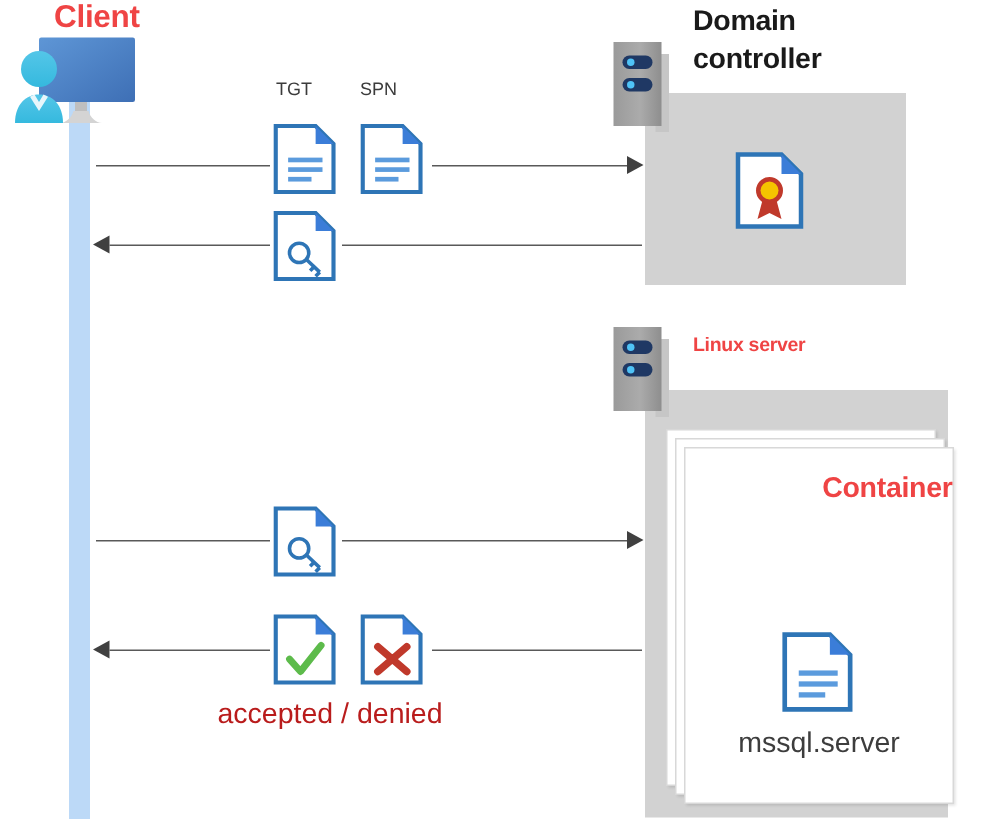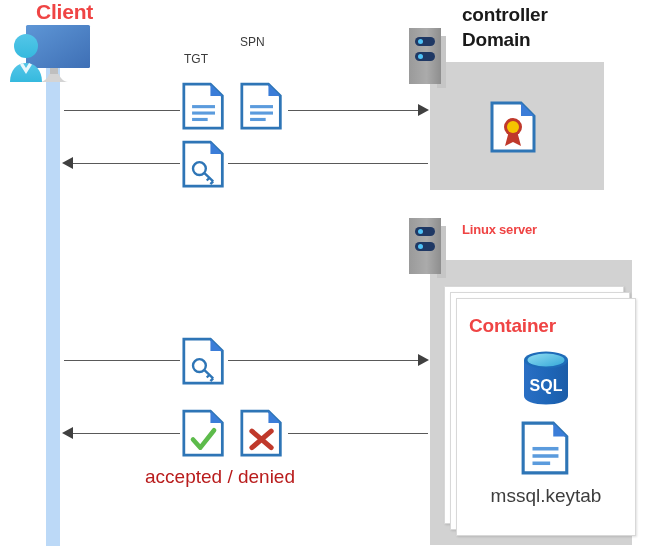--- a/index.html
+++ b/index.html
@@ -13,25 +13,25 @@
   
   #lifeline{left:46px;top:62px;width:14px;height:484px;background:#BCD9F7;}
 
   
   .title-bold{
     font-weight:bold;color:#ef4444;letter-spacing:-0.2px;
   }
   #client-title{left:36px;top:0px;font-size:21px;}
   #dc-title{left:462px;top:2px;font-size:19px;line-height:25px;font-weight:bold;color:#1a1a1a;}
   #linux-title{left:462px;top:222px;font-size:13px;}
-  #container-title{left:12px;top:0;width:100%;text-align:left;font-size:19px;}
+  #container-title{left:0;top:0;width:100%;text-align:right;font-size:19px;}
 
   .plain-label{color:#3b3b3b;font-size:12px;}
   #tgt-label{left:184px;top:52px;}
-  #spn-label{left:240px;top:35px;}
+  #spn-label{left:240px;top:52px;}
   #accepted-label{left:145px;top:466px;font-size:19px;color:#b91c1c;}
   #keytab-label{left:0;top:0;width:100%;text-align:center;font-size:19px;color:#3d3d3d;}
 
   
   .gray-panel{background:#D2D2D2;}
   #dc-panel{left:430px;top:62px;width:174px;height:128px;}
   #linux-panel{left:430px;top:260px;width:202px;height:285px;}
 
   
   .server{width:32px;height:56px;background:linear-gradient(to right,#9a9a9a 0%,#ababab 55%,#8e8e8e 100%);}
@@ -96,22 +96,22 @@
     <div class="bar" style="top:9px;">
         <div class="dot"></div>
       </div>
     <div class="bar" style="top:24px;">
         <div class="dot"></div>
       </div>
   </div>
 </div>
 
 <div class="abs title-bold" id="dc-title">
+  <div>Domain</div>
   <div>controller</div>
-  <div>Domain</div>
 </div>
 
 <div class="abs" style="left:490px;top:101px;">
   <svg width="48" height="52" viewBox="0 0 48 52" xmlns="http://www.w3.org/2000/svg">
     <path d="M2 2 H31 L44 15 V50 H2 Z" fill="#ffffff" stroke="#2E75B6" stroke-width="3"></path>
     <path d="M31 2 L44 15 H31 Z" fill="#3B7DD8"></path>
     <path d="M19 30 L15 45 L23 41 L31 45 L27 30 Z" fill="#C0392B"></path>
     <circle cx="23" cy="26" r="9" fill="#C0392B"></circle>
     <circle cx="23" cy="26" r="6" fill="#F5C400"></circle>
   </svg>
@@ -132,51 +132,32 @@
 </div>
 
 <div class="abs title-bold" id="linux-title">Linux server</div>
 
 <div class="abs stack-card" id="stack1"></div>
 <div class="abs stack-card" id="stack2"></div>
 <div class="abs stack-card" id="stack3">
 
   <div class="abs title-bold" id="container-title" style="top:16px;">Container</div>
 
-  <div class="abs" style="left:59px;top:50px;">
-    <svg width="60" height="60" viewBox="0 0 60 60" xmlns="http://www.w3.org/2000/svg">
-      <defs>
-        <linearGradient id="sqlBody" x1="0" y1="0" x2="1" y2="0">
-          <stop offset="0%" stop-color="#2A6FC4"></stop>
-          <stop offset="55%" stop-color="#1E66B8"></stop>
-          <stop offset="100%" stop-color="#1B5CA8"></stop>
-        </linearGradient>
-        <linearGradient id="sqlTop" x1="0" y1="0" x2="1" y2="1">
-          <stop offset="0%" stop-color="#8FDCF2"></stop>
-          <stop offset="100%" stop-color="#35A8D8"></stop>
-        </linearGradient>
-      </defs>
-      <path d="M8 11 H52 V47 C52 52 42 55.5 30 55.5 C18 55.5 8 52 8 47 Z" fill="url(#sqlBody)"></path>
-      <ellipse cx="30" cy="11" rx="22" ry="8.5" fill="#1E6BB8"></ellipse>
-      <ellipse cx="30" cy="11" rx="18.5" ry="6.5" fill="url(#sqlTop)"></ellipse>
-      <text x="30" y="42" font-family="Liberation Sans, sans-serif" font-size="16" font-weight="bold" fill="#ffffff" text-anchor="middle">SQL</text>
-    </svg>
-  </div>
 
   <div class="abs" style="left:64px;top:122px;">
     <svg width="50" height="54" viewBox="0 0 48 52" xmlns="http://www.w3.org/2000/svg">
       <path d="M2 2 H31 L44 15 V50 H2 Z" fill="#ffffff" stroke="#2E75B6" stroke-width="3"></path>
       <path d="M31 2 L44 15 H31 Z" fill="#3B7DD8"></path>
       <rect x="11" y="25" width="25" height="3.4" fill="#5B9BDD"></rect>
       <rect x="11" y="32" width="25" height="3.4" fill="#5B9BDD"></rect>
       <rect x="11" y="39" width="17" height="3.4" fill="#5B9BDD"></rect>
     </svg>
   </div>
 
-  <div class="abs" id="keytab-label" style="top:186px;">mssql.keytab</div>
+  <div class="abs" id="keytab-label" style="top:186px;">mssql.server</div>
 </div>
 
 <div class="abs plain-label" id="tgt-label">TGT</div>
 <div class="abs plain-label" id="spn-label">SPN</div>
 
 <div class="abs">
   <div class="abs arrow-line" style="left:64px;top:110px;width:116px;"></div>
   <div class="abs arrow-line" style="left:288px;top:110px;width:130px;"></div>
   <div class="abs arrowhead ah-right" style="left:418px;top:104px;"></div>
 </div>

